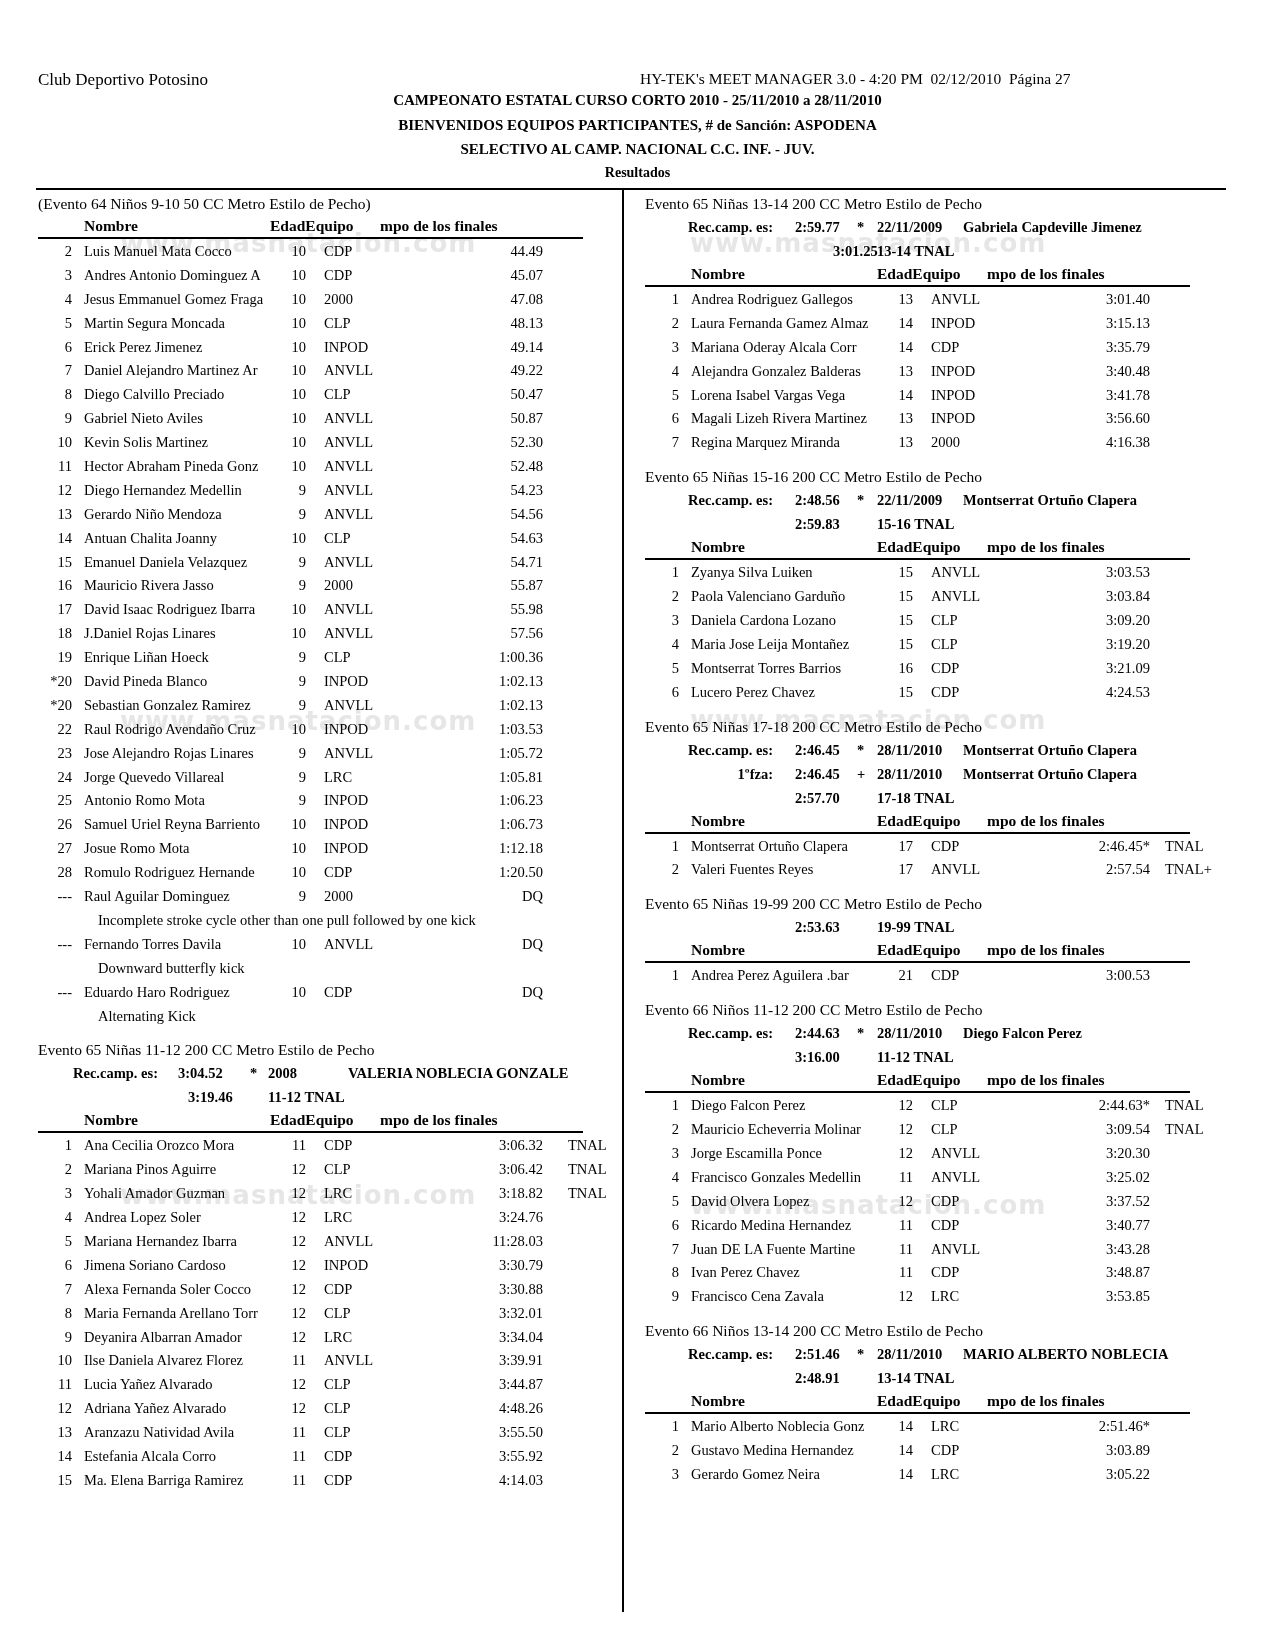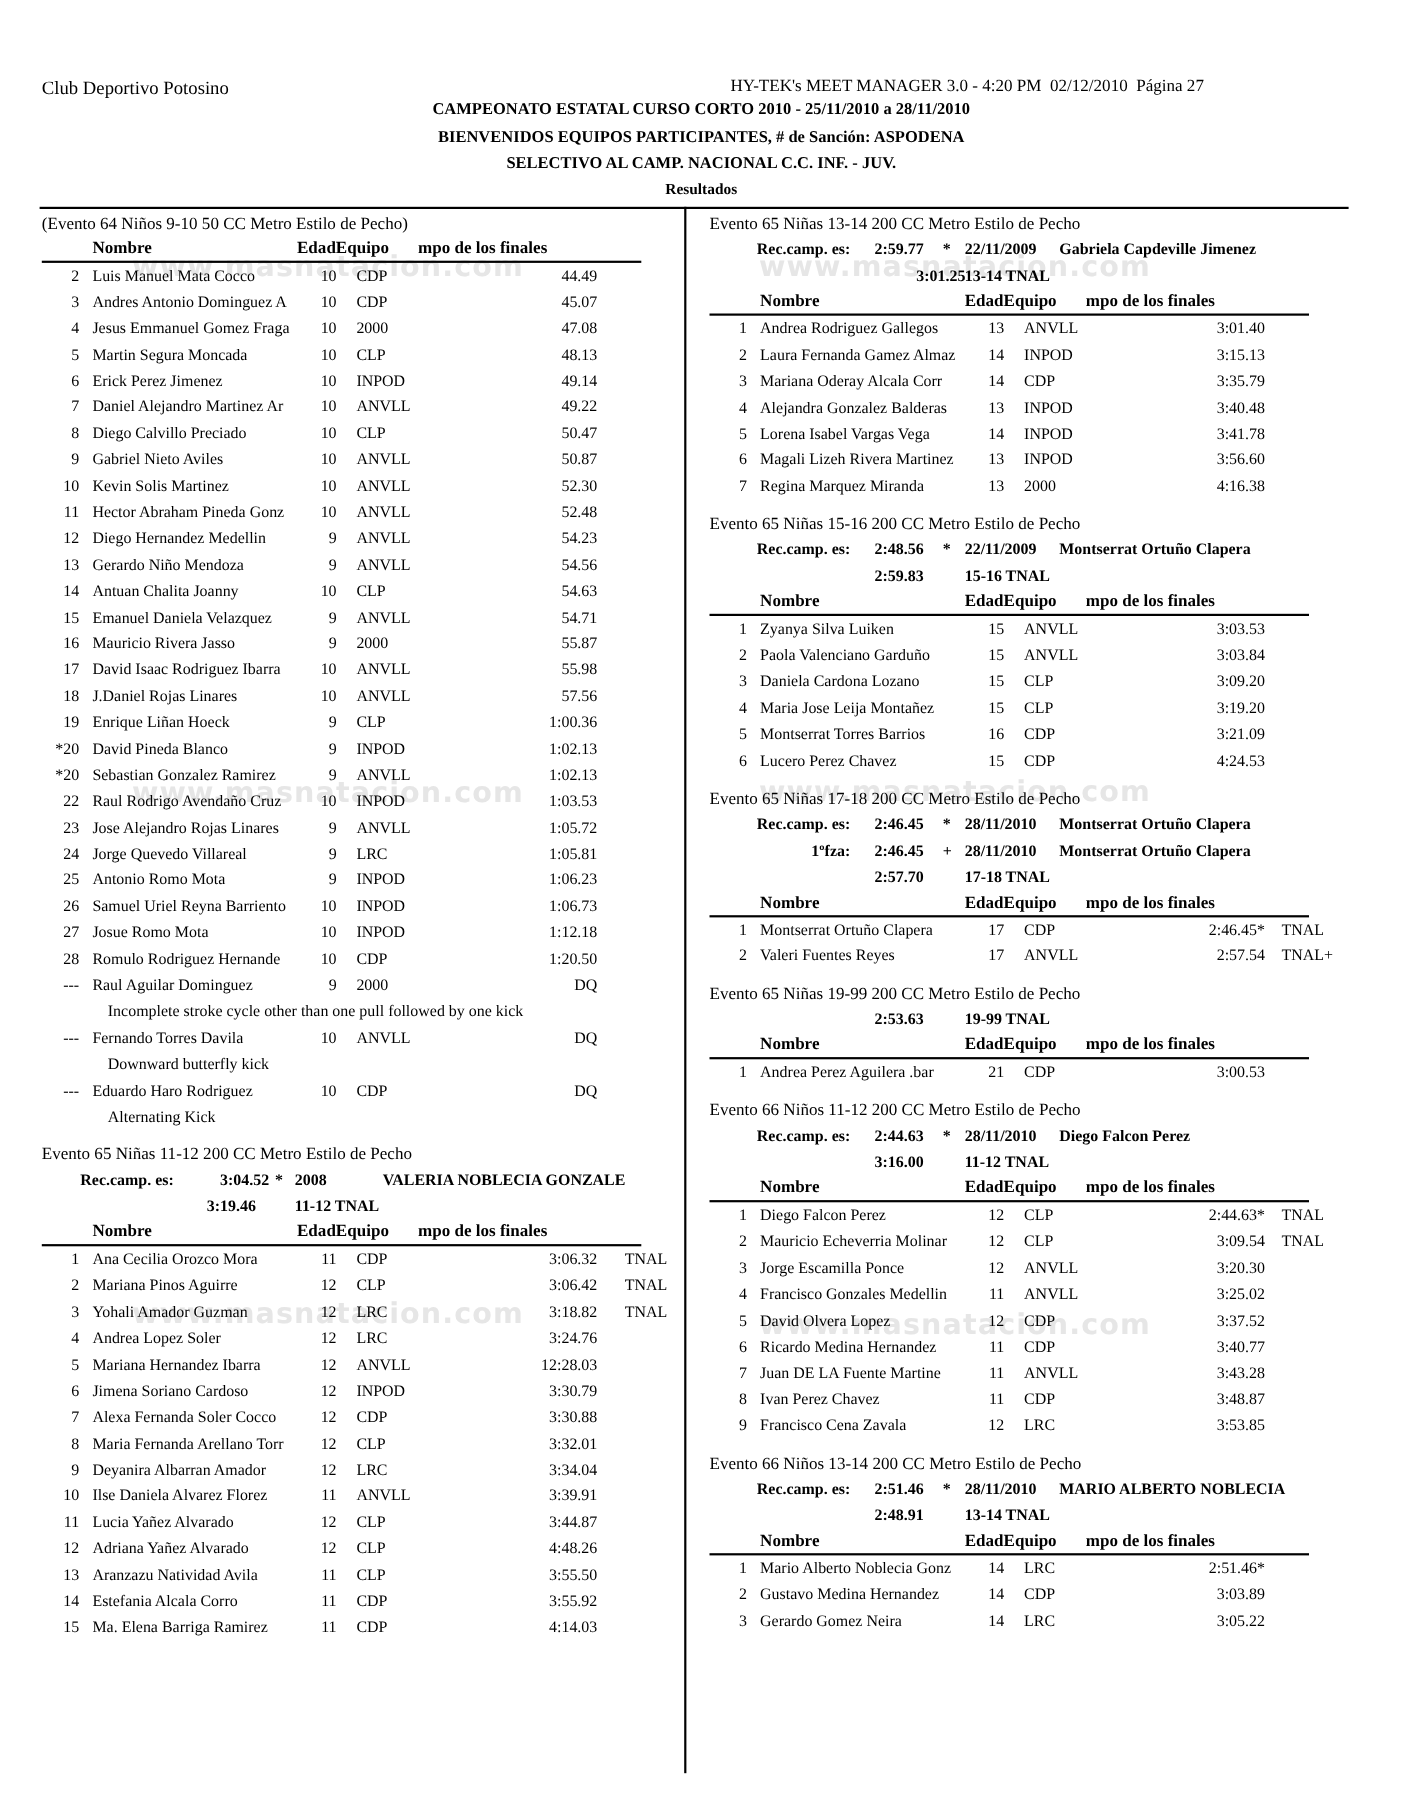--- a/index.html
+++ b/index.html
@@ -1,21 +1,21 @@
 <!DOCTYPE html>
 <html><head>
 <meta charset="utf-8">
 <style>
   html, body { margin: 0; padding: 0; background: #ffffff; }
   body {
     width: 1275px; height: 1650px; position: relative; overflow: hidden;
     font-family: "Liberation Serif", "DejaVu Serif", serif; color: #000;
   }
   .page-header-left { position: absolute; left: 38px; top: 70px; font-size: 17px; }
-  .page-header-right { position: absolute; left: 664px; top: 70px; font-size: 15.5px; white-space: pre; }
+  .page-header-right { position: absolute; left: 640px; top: 70px; font-size: 15.5px; white-space: pre; }
   .title-line { position: absolute; left: 0; width: 1275px; text-align: center; font-weight: bold; font-size: 15px; }
   .rule-top { position: absolute; left: 36px; top: 188px; width: 1190px; height: 2px; background: #000; }
   .col-divider { position: absolute; left: 622px; top: 188px; width: 2px; height: 1424px; background: #000; }
   .column { position: absolute; top: 193px; }
   .col-left { left: 38px; width: 575px; }
   .col-right { left: 645px; width: 590px; }
   .event { margin-bottom: 12px; }
   .event-title { font-weight: normal; font-size: 15.5px; height: 22px; line-height: 22px; white-space: nowrap; }
   .rec-line { font-weight: bold; font-size: 14.5px; height: 24px; line-height: 24px; position: relative; white-space: nowrap; }
   .rec-line span { position: absolute; top: 0; }
@@ -305,21 +305,21 @@
         <span class="c-team">CDP</span>
         <span class="c-time">DQ</span>
         <span class="c-std"></span>
       </div>
       <div class="dq-note">Alternating Kick</div>
     </div>
     <div class="event">
       <div class="event-title">Evento 65  Niñas 11-12 200 CC Metro Estilo de Pecho</div>
       <div class="rec-line">
         <span style="left: 30px; width: 90px; text-align: right;">Rec.camp. es:</span>
-        <span style="left: 162px;">3:04.52</span>
+        <span style="left: 140px;">3:04.52</span>
         <span style="left: 212px;">*</span>
         <span style="left: 230px;">2008</span>
         <span style="left: 310px;">VALERIA NOBLECIA GONZALE</span>
       </div>
       <div class="rec-line">
         <span style="left: 30px; width: 90px; text-align: right;"></span>
         <span style="left: 150px;">3:19.46</span>
         <span style="left: 212px;"></span>
         <span style="left: 230px;">11-12 TNAL</span>
         <span style="left: 310px;"></span>
@@ -359,21 +359,21 @@
         <span class="c-age">12</span>
         <span class="c-team">LRC</span>
         <span class="c-time">3:24.76</span>
         <span class="c-std"></span>
       </div>
       <div class="row">
         <span class="c-place">5</span>
         <span class="c-name">Mariana Hernandez Ibarra</span>
         <span class="c-age">12</span>
         <span class="c-team">ANVLL</span>
-        <span class="c-time">12:28.03</span>
+        <span class="c-time">11:28.03</span>
         <span class="c-std"></span>
       </div>
       <div class="row">
         <span class="c-place">6</span>
         <span class="c-name">Jimena Soriano Cardoso</span>
         <span class="c-age">12</span>
         <span class="c-team">INPOD</span>
         <span class="c-time">3:30.79</span>
         <span class="c-std"></span>
       </div>

